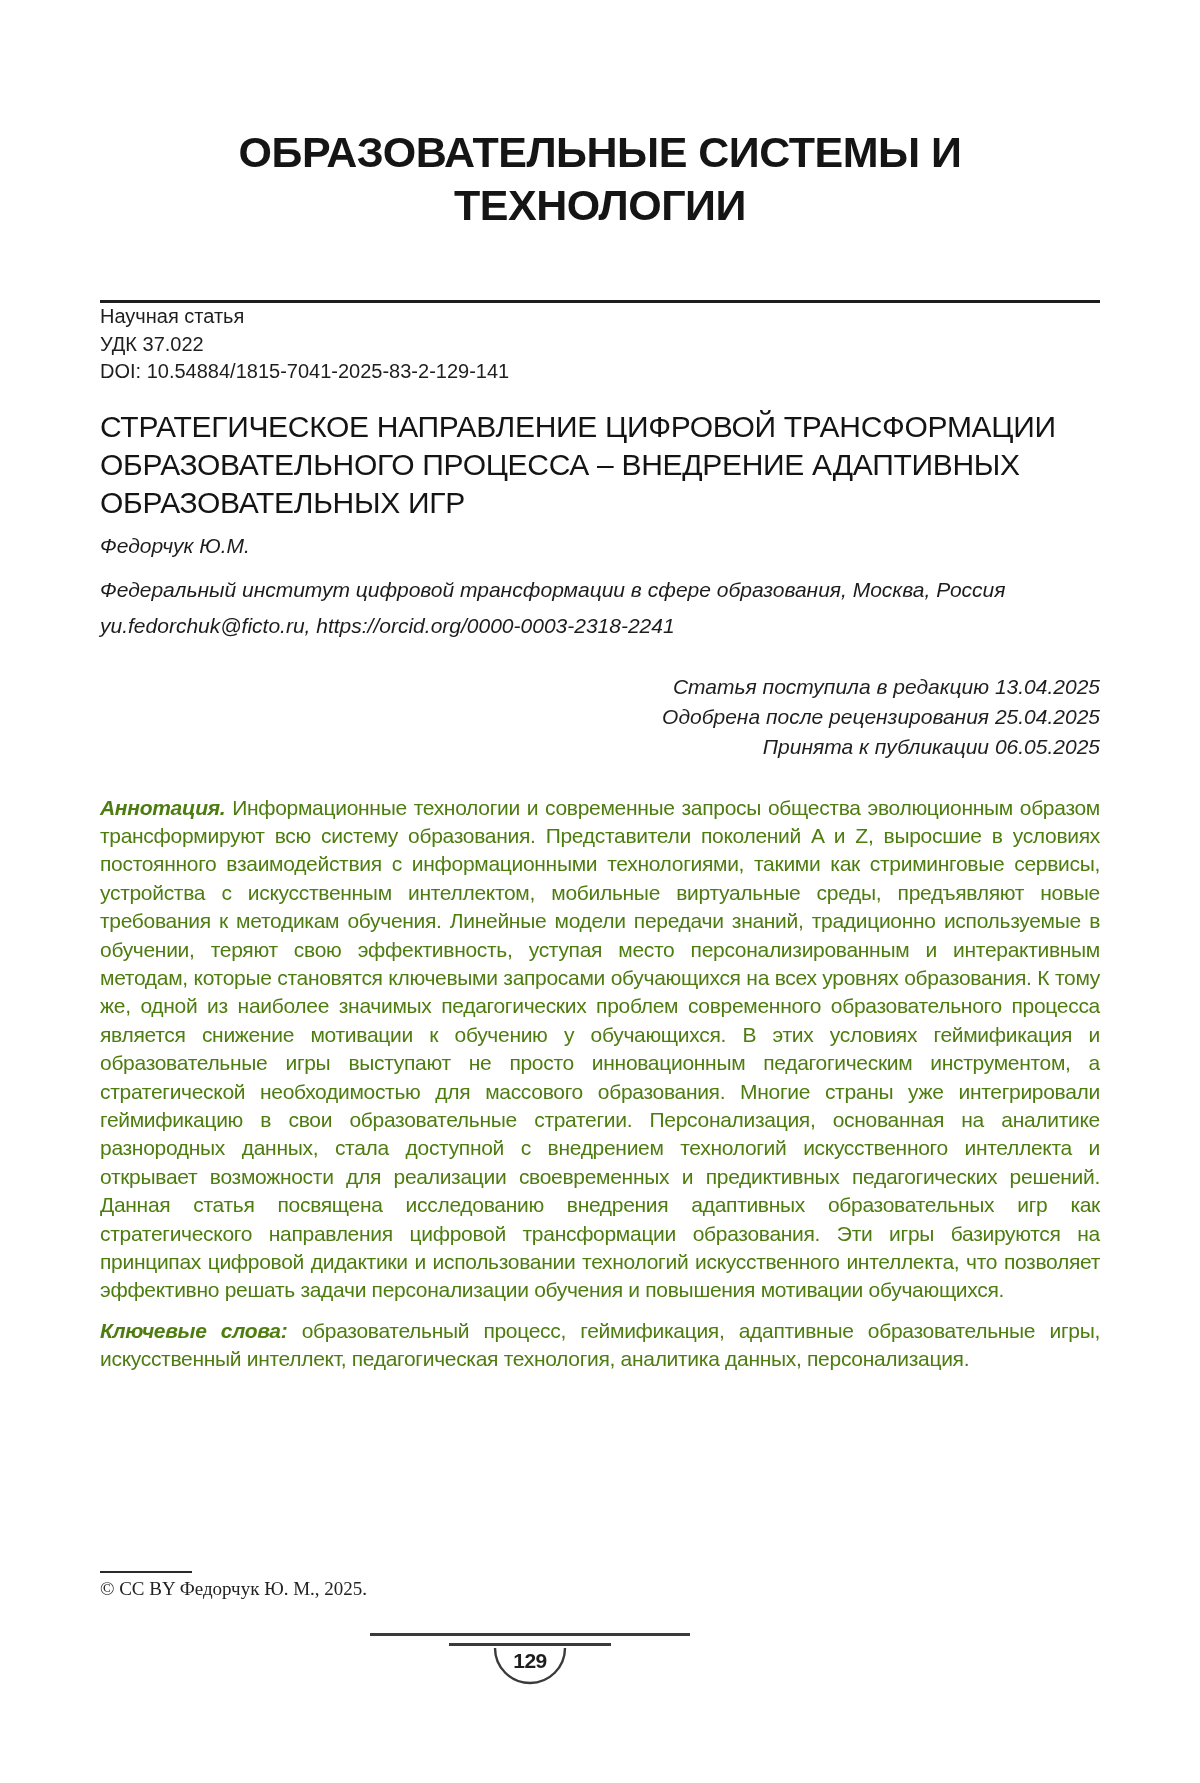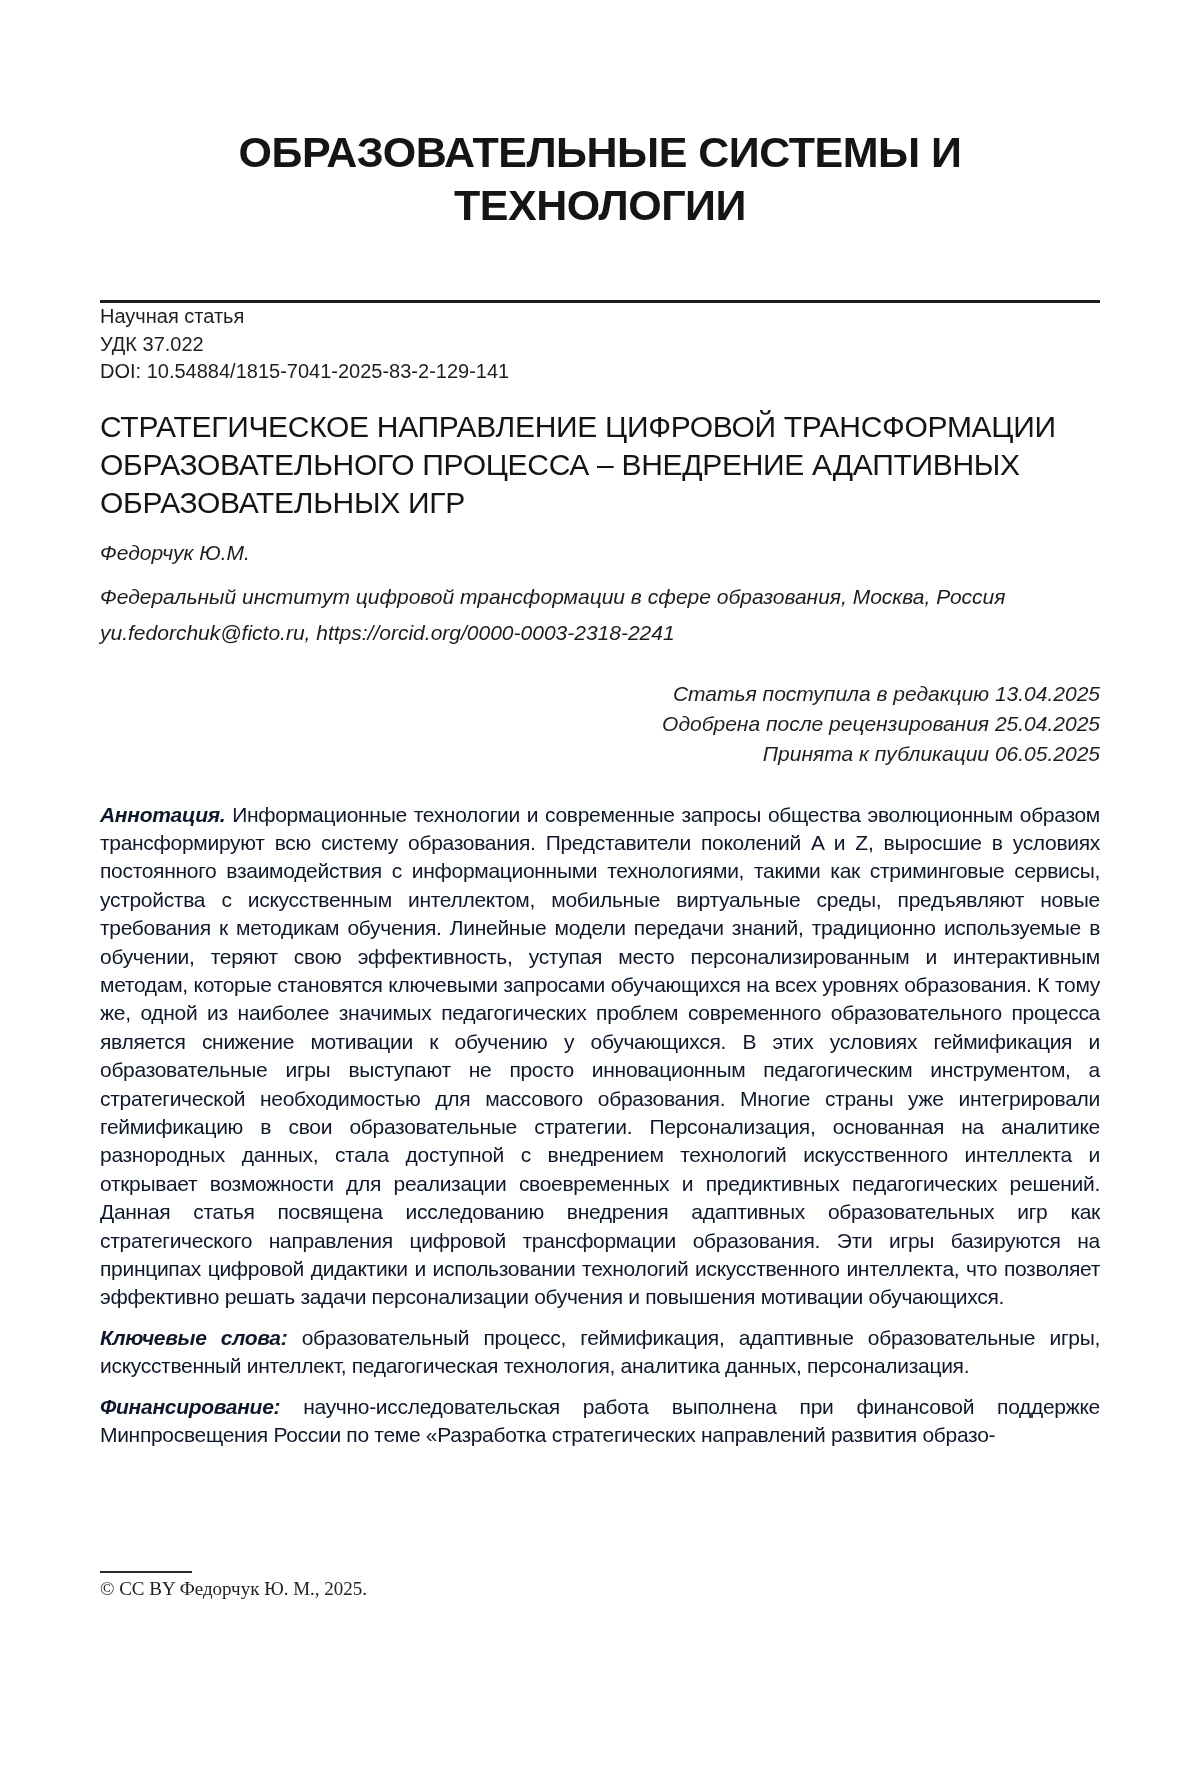--- a/index.html
+++ b/index.html
@@ -34,38 +34,38 @@
     color:#1e1e1e;
   }
   .article-title {
     margin-top:22px;
     font-size:30px;
     font-weight:400;
     line-height:38px;
     letter-spacing:-0.3px;
     color:#141414;
   }
-  .byline { margin-top:17px; font-size:21px; font-style:italic; line-height:28px; }
+  .byline { margin-top:10px; font-size:21px; font-style:italic; line-height:28px; }
   .affiliation { margin-top:16px; font-size:21px; font-style:italic; line-height:28px; }
   .contact { margin-top:8px; font-size:21px; font-style:italic; line-height:28px; }
   .dates {
     margin-top:32px;
     text-align:right;
     font-style:italic;
     font-size:21px;
     line-height:30px;
     color:#1e1e1e;
   }
   .para {
     margin-top:12px;
     font-size:21px;
     line-height:28.4px;
     letter-spacing:-0.3px;
     text-align:justify;
-    color:#0f172a;
+    color:#4d7c0f;
   }
   .para.first { margin-top:32px; }
   .para .lead { font-weight:bold; font-style:italic; }
 
   .footnote-rule {
     position:absolute; left:100px; top:1571px;
     width:92px; height:2px; background:#2a2a2a;
   }
   .copyright {
     position:absolute; left:100px; top:1578px;
@@ -112,20 +112,29 @@
     <div class="dates">
       <div>Статья поступила в редакцию 13.04.2025</div>
       <div>Одобрена после рецензирования 25.04.2025</div>
       <div>Принята к публикации 06.05.2025</div>
     </div>
 
     <div class="para first"><span class="lead">Аннотация.</span><span> Информационные технологии и современные запросы общества эволюционным образом трансформируют всю систему образования. Представители поколений A и Z, выросшие в условиях постоянного взаимодействия с информационными технологиями, такими как стриминговые сервисы, устройства с искусственным интеллектом, мобильные виртуальные среды, предъявляют новые требования к методикам обучения. Линейные модели передачи знаний, традиционно используемые в обучении, теряют свою эффективность, уступая место персонализированным и интерактивным методам, которые становятся ключевыми запросами обучающихся на всех уровнях образования. К тому же, одной из наиболее значимых педагогических проблем современного образовательного процесса является снижение мотивации к обучению у обучающихся. В этих условиях геймификация и образовательные игры выступают не просто инновационным педагогическим инструментом, а стратегической необходимостью для массового образования. Многие страны уже интегрировали геймификацию в свои образовательные стратегии. Персонализация, основанная на аналитике разнородных данных, стала доступной с внедрением технологий искусственного интеллекта и открывает возможности для реализации своевременных и предиктивных педагогических решений. Данная статья посвящена исследованию внедрения адаптивных образовательных игр как стратегического направления цифровой трансформации образования. Эти игры базируются на принципах цифровой дидактики и использовании технологий искусственного интеллекта, что позволяет эффективно решать задачи персонализации обучения и повышения мотивации обучающихся.</span></div>
 
     <div class="para"><span class="lead">Ключевые слова:</span><span> образовательный процесс, геймификация, адаптивные образовательные игры, искусственный интеллект, педагогическая технология, аналитика данных, персонализация.</span></div>
 
-    <div class="para"><span class="lead">Финансирование:</span><span> научно-исследовательская работа выполнена при финансовой поддержке Минпросвещения России по теме «Разработка стратегических направлений развития образо-</span></div>
 
   </div>
 
   <div class="footnote-rule"></div>
   <div class="copyright">© CC BY Федорчук Ю. М., 2025.</div>
 
+  <div class="ornament">
+    <div class="orn-line-long"></div>
+    <div class="orn-line-short"></div>
+    <div class="orn-bowl">
+      <svg width="80" height="46" viewBox="0 0 80 46">
+        <path d="M 5 1 A 35 35 0 0 0 75 1" fill="none" stroke="#3a3a3a" stroke-width="2.4"></path>
+      </svg>
+      <div class="page-number">129</div>
+    </div>
+  </div>
 </div>
 
 </body></html>

